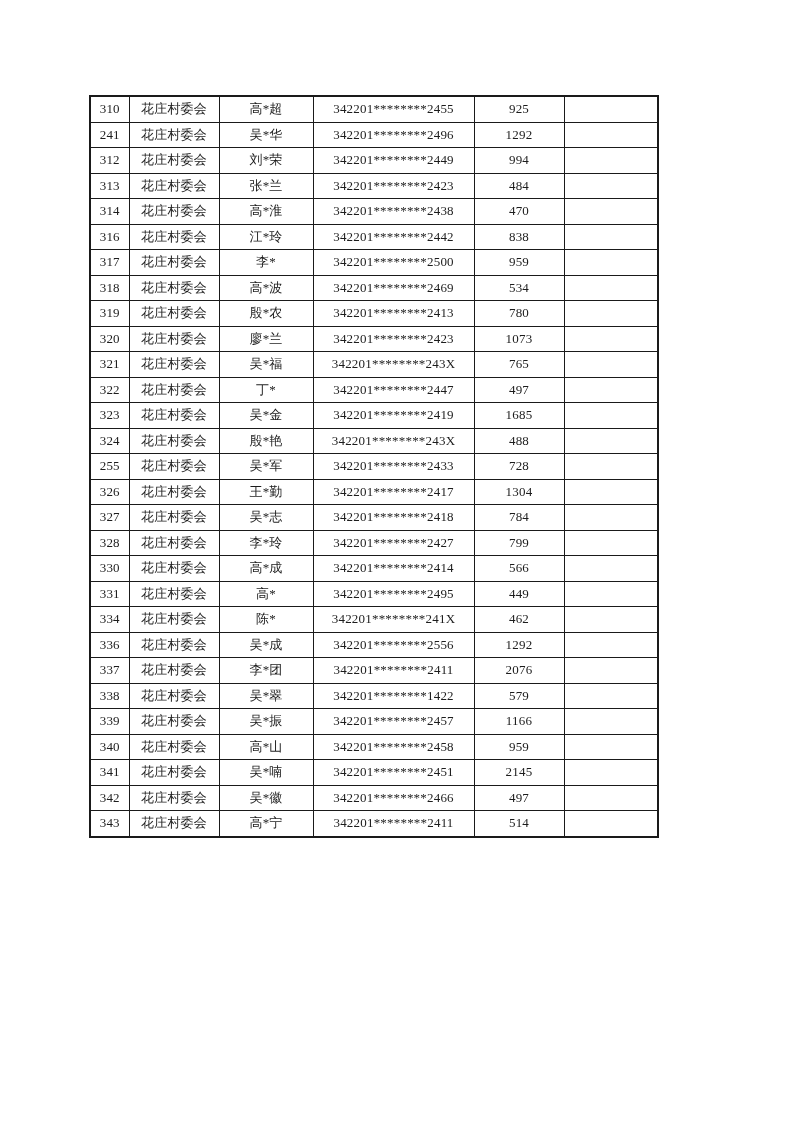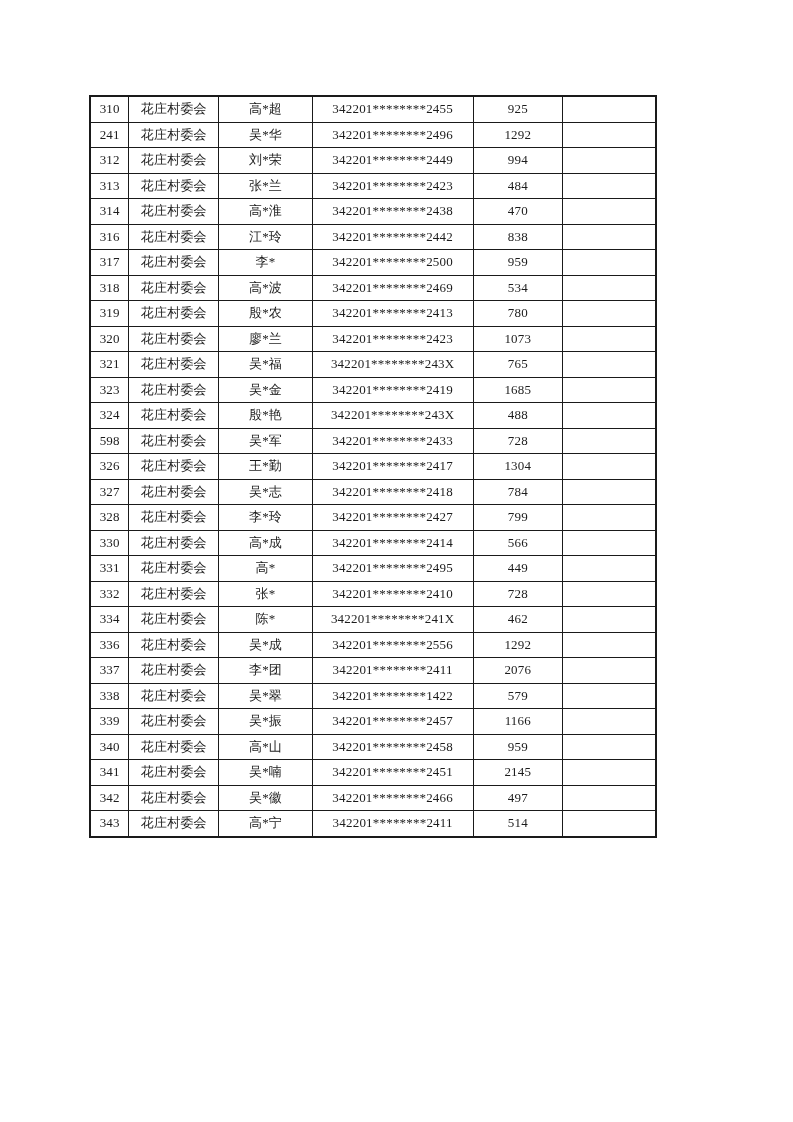--- a/index.html
+++ b/index.html
@@ -2,21 +2,21 @@
 <html><head>
 <meta charset="utf-8">
 <style>
   html, body {
     margin: 0;
     padding: 0;
     background: #ffffff;
   }
   .page {
     position: relative;
-    width: 657px;
+    width: 793px;
     height: 1122px;
     background: #ffffff;
     overflow: hidden;
     font-family: "Liberation Serif", "DejaVu Serif", serif;
   }
   table.roster {
     position: absolute;
     left: 89px;
     top: 95px;
     border-collapse: collapse;
@@ -138,37 +138,45 @@
   </tr>
         <tr>
     <td>321</td>
     <td>花庄村委会</td>
     <td>吴*福</td>
     <td>342201********243X</td>
     <td>765</td>
     <td></td>
   </tr>
         <tr>
+    <td>322</td>
+    <td>花庄村委会</td>
+    <td>丁*</td>
+    <td>342201********2447</td>
+    <td>497</td>
+    <td></td>
+  </tr>
+        <tr>
     <td>323</td>
     <td>花庄村委会</td>
     <td>吴*金</td>
     <td>342201********2419</td>
     <td>1685</td>
     <td></td>
   </tr>
         <tr>
     <td>324</td>
     <td>花庄村委会</td>
     <td>殷*艳</td>
     <td>342201********243X</td>
     <td>488</td>
     <td></td>
   </tr>
         <tr>
-    <td>598</td>
+    <td>255</td>
     <td>花庄村委会</td>
     <td>吴*军</td>
     <td>342201********2433</td>
     <td>728</td>
     <td></td>
   </tr>
         <tr>
     <td>326</td>
     <td>花庄村委会</td>
     <td>王*勤</td>
@@ -199,28 +207,20 @@
     <td>342201********2414</td>
     <td>566</td>
     <td></td>
   </tr>
         <tr>
     <td>331</td>
     <td>花庄村委会</td>
     <td>高*</td>
     <td>342201********2495</td>
     <td>449</td>
-    <td></td>
-  </tr>
-        <tr>
-    <td>332</td>
-    <td>花庄村委会</td>
-    <td>张*</td>
-    <td>342201********2410</td>
-    <td>728</td>
     <td></td>
   </tr>
         <tr>
     <td>334</td>
     <td>花庄村委会</td>
     <td>陈*</td>
     <td>342201********241X</td>
     <td>462</td>
     <td></td>
   </tr>

